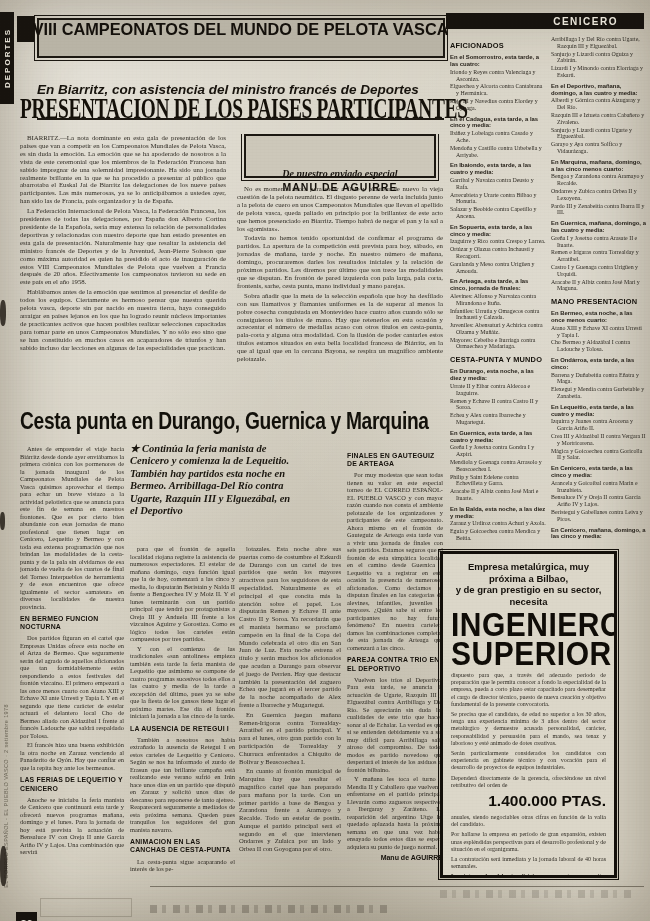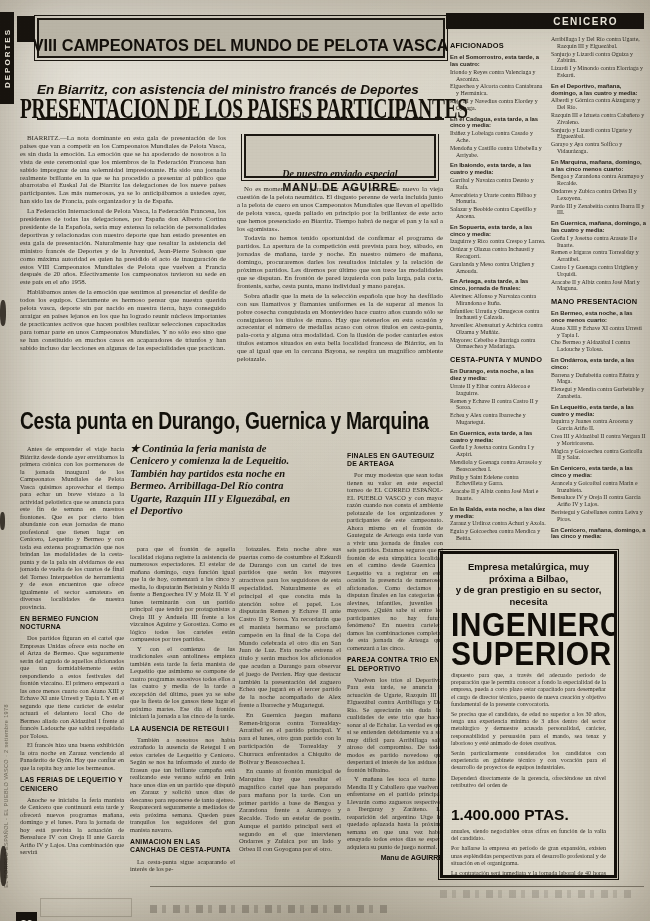--- a/index.html
+++ b/index.html
@@ -41,21 +41,21 @@
   .spine-text{left:0px;top:688px;width:12px;height:215px;display:flex;align-items:center;justify-content:center;}
   .spine-text span{writing-mode:vertical-rl;transform:rotate(180deg);
     font:5.5px "Liberation Sans",sans-serif;color:#6a6456;letter-spacing:.4px;white-space:nowrap;}
   .page-number{left:16px;top:888px;width:21px;height:24px;background:var(--bar);
     color:#ece8dc;font:bold 11px/24px "Liberation Sans",sans-serif;text-align:center;margin-top:24px;}
   .blob{background:#241f17;border-radius:40%;opacity:.85;}
 
   
   .banner-box{left:37px;top:18px;width:408px;height:40px;background:#b9b4a6;
     border:2px solid var(--ink-dark);outline:1px solid var(--ink-dark);outline-offset:2px;
-    display:flex;align-items:flex-end;justify-content:center;}
+    display:flex;align-items:flex-start;justify-content:center;}
   .banner-box b{font:bold 17px "Liberation Sans",sans-serif;color:#14100b;
     transform:scaleX(.96);white-space:nowrap;letter-spacing:0;}
   .kicker{left:37px;top:80px;width:407px;border-bottom:2.5px solid var(--ink-dark);padding-bottom:20px;}
   .kicker b{font:bold italic 13.5px "Liberation Sans",sans-serif;font-style:italic;color:#17130d;}
   .headline{left:20px;top:92px;width:432px;height:38px;overflow:visible;}
   .headline b{display:inline-block;transform:scale(.88,1.32);transform-origin:0 50%;
     font:bold 22px/34px "Liberation Serif",serif;letter-spacing:-.3px;white-space:nowrap;color:#141009;}
 
   
   .lead-col{width:206px;height:274px;overflow:hidden;}
@@ -100,21 +100,21 @@
 
   
   .ad{left:440px;top:551px;width:177px;height:327px;background:#dcd7c9;
     border:3px solid #14100b;outline:1px solid #14100b;outline-offset:1px;
     padding:7px 8px;overflow:hidden;}
   .ad-intro{font:bold 9.5px/11.5px "Liberation Sans",sans-serif;text-align:center;color:#15110c;}
   .ad-title{font:bold 30px/29px "Liberation Sans",sans-serif;text-align:center;color:#0f0c07;
     transform:scaleY(1.12);letter-spacing:.5px;margin:3px 0 4px;}
   .ad-body .p{font-size:6px;line-height:7.2px;text-indent:0;margin-bottom:3px;}
   .ad-body.strong-last .p:last-child{font-weight:bold;}
-  .ad-salary{font:bold 15.5px "Liberation Sans",sans-serif;text-align:left;margin:17px 0 4px;color:#0f0c07;}
+  .ad-salary{font:bold 15.5px "Liberation Sans",sans-serif;text-align:right;margin:3px 0 4px;color:#0f0c07;}
 
   
   .smudge{height:8px;opacity:.35;filter:blur(.6px);transform:scaleY(-1);
     background:repeating-linear-gradient(90deg, rgba(55,48,38,.8) 0 7px, transparent 7px 12px, rgba(55,48,38,.6) 12px 16px, transparent 16px 23px);}
   .ghost-box{border:1px solid rgba(70,62,48,.5);opacity:.5;}
   .bottom-rule{left:150px;top:886px;width:494px;height:1px;background:rgba(60,52,40,.55);}
 </style>
 </head>
 <body>
 

